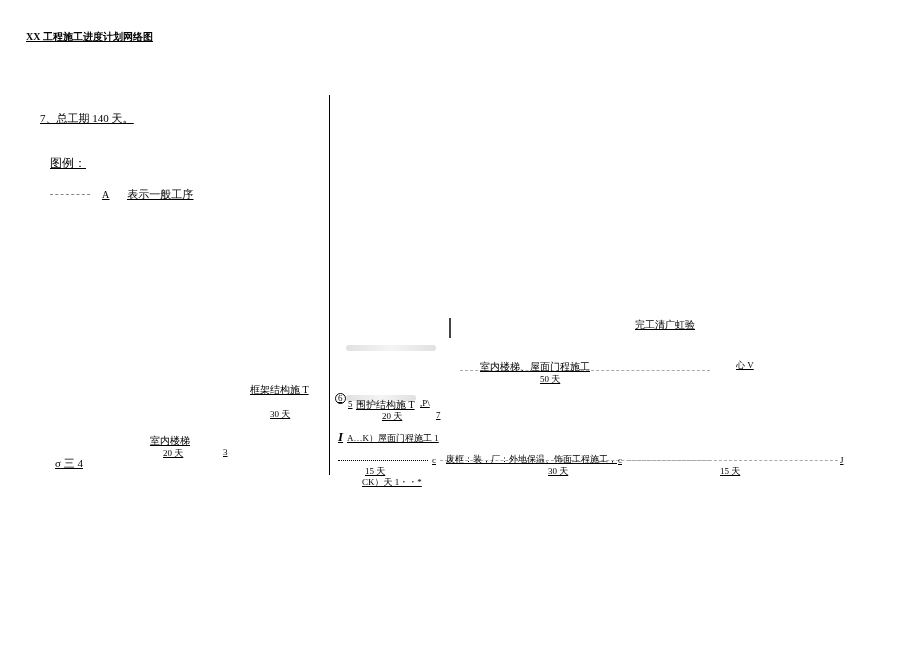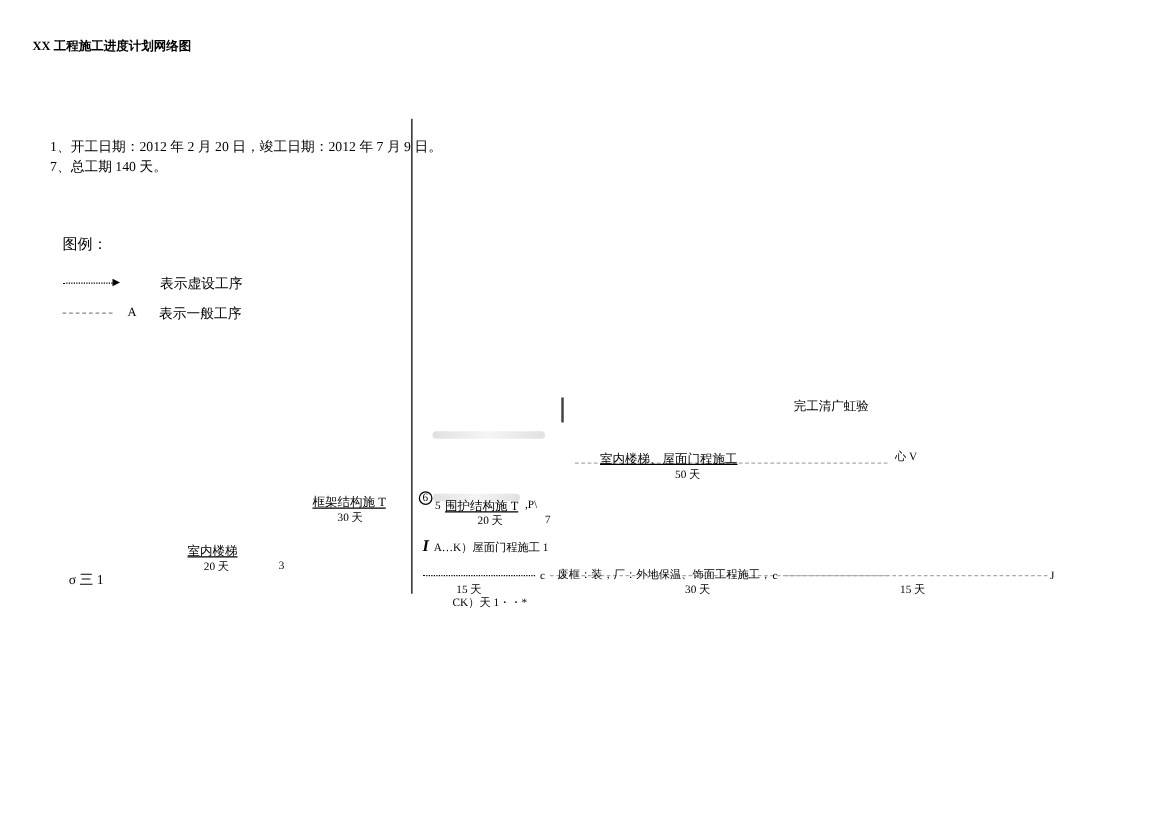--- a/index.html
+++ b/index.html
@@ -1,19 +1,19 @@
 <!DOCTYPE html>
 <html><head>
 <meta charset="utf-8">
 <style>
-  * { box-sizing: border-box; }
+  * { box-sizing: border-box; text-decoration: underline; }
   body { margin: 0; width: 920px; height: 651px; background: #fff; font-family: "SimSun", serif; color: #000; position: relative; overflow: hidden; }
   .title { position: absolute; top: 30px; left: 26px; font-size: 10px; font-weight: bold; }
   .info { position: absolute; top: 110px; left: 40px; font-size: 11px; line-height: 16px; }
-  .legend { position: absolute; top: 155px; left: 50px; font-size: 12px; margin-top: 32px; }
+  .legend { position: absolute; top: 155px; left: 50px; font-size: 12px; }
   .legend-title { margin-bottom: 10px; }
   .legend-row { display: flex; align-items: center; height: 24px; font-size: 11px; }
   .legend-arrow { width: 60px; display: inline-block; position: relative; }
   .legend-text { margin-left: 18px; }
   .dotted::before { content:""; position:absolute; top:50%; left:0; width:40px; border-top:1px dotted #000; }
   .dotted::after { content:""; position:absolute; left:40px; top:50%; transform:translateY(-50%); width:0; height:0; border-left:6px solid #000; border-top:3px solid transparent; border-bottom:3px solid transparent; }
   .solid::before { content:""; position:absolute; top:50%; left:0; width:40px; border-top:1px solid #000; }
   .solid::after { content:""; position:absolute; left:40px; top:50%; transform:translateY(-50%); width:0; height:0; border-left:6px solid #666; border-top:3px solid transparent; border-bottom:3px solid transparent; }
   .dashed::before { content:""; position:absolute; top:50%; left:0; width:40px; border-top:1px dashed #888; }
   .vline1 { position:absolute; left:329px; top:95px; width:1px; height:380px; background:#000; }
@@ -25,68 +25,63 @@
   .faded-bar { position:absolute; height:6px; background: linear-gradient(to right, #ccc, #eee, #ccc); border-radius:3px; opacity:0.6; }
   .dashline { position:absolute; border-top:1px dashed #aaa; }
   .dotline { position:absolute; border-top:1px dotted #000; }
 </style>
 </head>
 <body>
 
 <div class="title">XX 工程施工进度计划网络图</div>
 
 <div class="info">
-  <div>1、开工日期：2012 年 2 月 20 日，竣工日期：2012 年 7 月 9 日。</div>
   <div>7、总工期 140 天。</div>
 </div>
 
 <div class="legend">
   <div class="legend-title">图例：</div>
-  <div class="legend-row">
-    <span class="legend-arrow dotted"></span>
-    <span class="legend-text">表示虚设工序</span>
-  </div>
   <div class="legend-row">
     <span class="legend-arrow dashed"></span>
     <span style="font-size:10px;margin-left:-8px;">A</span>
     <span class="legend-text">表示一般工序</span>
   </div>
 </div>
 
 <div class="vline1"></div>
 <div class="tickv"></div>
 
-<div class="lbl" style="left:55px; top:456px; font-size:11px;">σ 三 1</div>
+<div class="lbl" style="left:55px; top:456px; font-size:11px;">σ 三 4</div>
 
 <div class="lbl u" style="left:150px; top:434px;">室内楼梯</div>
 <div class="lbl sm" style="left:163px; top:447px;">20 天</div>
 <div class="lbl sm" style="left:223px; top:447px;">3</div>
 
-<div class="lbl u" style="left:250px; top:395px;">框架结构施 T</div>
+<div class="lbl u" style="left:250px; top:383px;">框架结构施 T</div>
 <div class="lbl sm" style="left:270px; top:408px;">30 天</div>
 
 <div class="faded-bar" style="left:346px; top:345px; width:90px;"></div>
 <div class="faded-bar" style="left:346px; top:395px; width:70px;"></div>
 
 <div class="node-circ" style="left:335px; top:393px;"></div>
 <div class="lbl sm" style="left:338px; top:393px;">6</div>
 
 <div class="lbl sm" style="left:348px; top:399px;">5</div>
 <div class="lbl u" style="left:356px; top:398px;">围护结构施 T</div>
 <div class="lbl sm" style="left:420px; top:398px;">,P\</div>
 <div class="lbl sm" style="left:382px; top:410px;">20 天</div>
 <div class="lbl sm" style="left:436px; top:410px;">7</div>
 
 <div class="lbl" style="left:338px; top:429px; font-size:13px; font-style:italic; font-weight:bold;">I</div>
 <div class="lbl sm" style="left:347px; top:432px;">A…K）屋面门程施工 1</div>
 
 <div class="dashline" style="left:460px; top:370px; width:250px;"></div>
 <div class="lbl u" style="left:480px; top:360px;">室内楼梯、屋面门程施工</div>
 <div class="lbl sm" style="left:540px; top:373px;">50 天</div>
-<div class="lbl sm" style="left:716px; top:360px; line-height:11px; text-align:center;">心
+<div class="lbl sm" style="left:736px; top:360px; line-height:11px; text-align:center;">心
 V</div>
 
 <div class="lbl" style="left:635px; top:318px;">完工清广虹验</div>
 
 <div class="dotline" style="left:338px; top:460px; width:90px;"></div>
 <div class="lbl sm" style="left:365px; top:465px;">15 天</div>
 <div class="lbl sm" style="left:362px; top:476px;">CK）天 1・・*</div>
 
 <div class="lbl sm" style="left:432px; top:455px;">c</div>
 <div class="dashline" style="left:440px; top:460px; width:270px;"></div>

